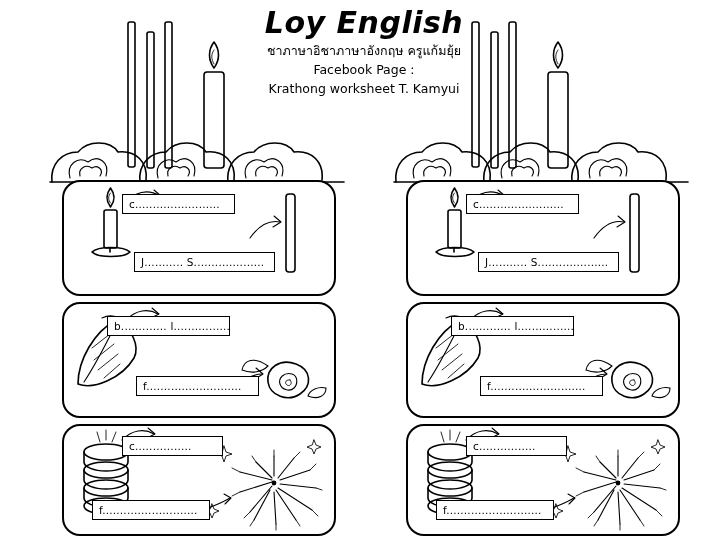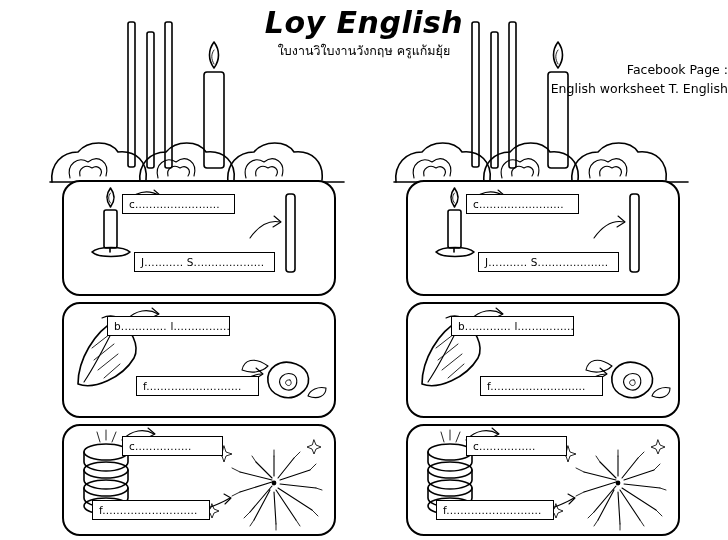--- a/index.html
+++ b/index.html
@@ -41,21 +41,20 @@
   .subtitle-thai {
     font-family: "DejaVu Sans", sans-serif;
     font-size: 12.5px;
     line-height: 18px;
     margin-top: 2px;
   }
   .subtitle-line {
     font-family: "DejaVu Sans", sans-serif;
     font-size: 12.5px;
     line-height: 19px;
-    text-align: right;
   }
 
   
   .column {
     position: absolute;
     top: 120px;
     width: 320px;
     height: 412px;
   }
   .column.left  { left: 44px; }
@@ -105,23 +104,23 @@
   .st-hair { fill: none; stroke: #000; stroke-width: 0.85; stroke-linecap: round; stroke-linejoin: round; }
   .fillblack { fill: #000; stroke: none; }
 </style>
 </head>
 <body>
 
 <div class="sheet">
 
   <div class="header">
     <div class="title">Loy English</div>
-    <div class="subtitle-thai">ใบงานวิใบงานวังกฤษ ครูแก้มยุ้ย</div>
+    <div class="subtitle-thai">ชาภาษาอิชาภาษาอังกฤษ ครูแก้มยุ้ย</div>
     <div class="subtitle-line">Facebook Page :</div>
-    <div class="subtitle-line">English worksheet T. English</div>
+    <div class="subtitle-line">Krathong worksheet T. Kamyui</div>
   </div>
 
   <div class="column left">
 
     <div class="art">
       <svg width="320" height="70" viewBox="0 0 320 70">
 
         <g>
           <rect class="st" x="84" y="-98" width="7" height="145" rx="2"></rect>
           <rect class="st" x="103" y="-88" width="7" height="136" rx="2"></rect>

